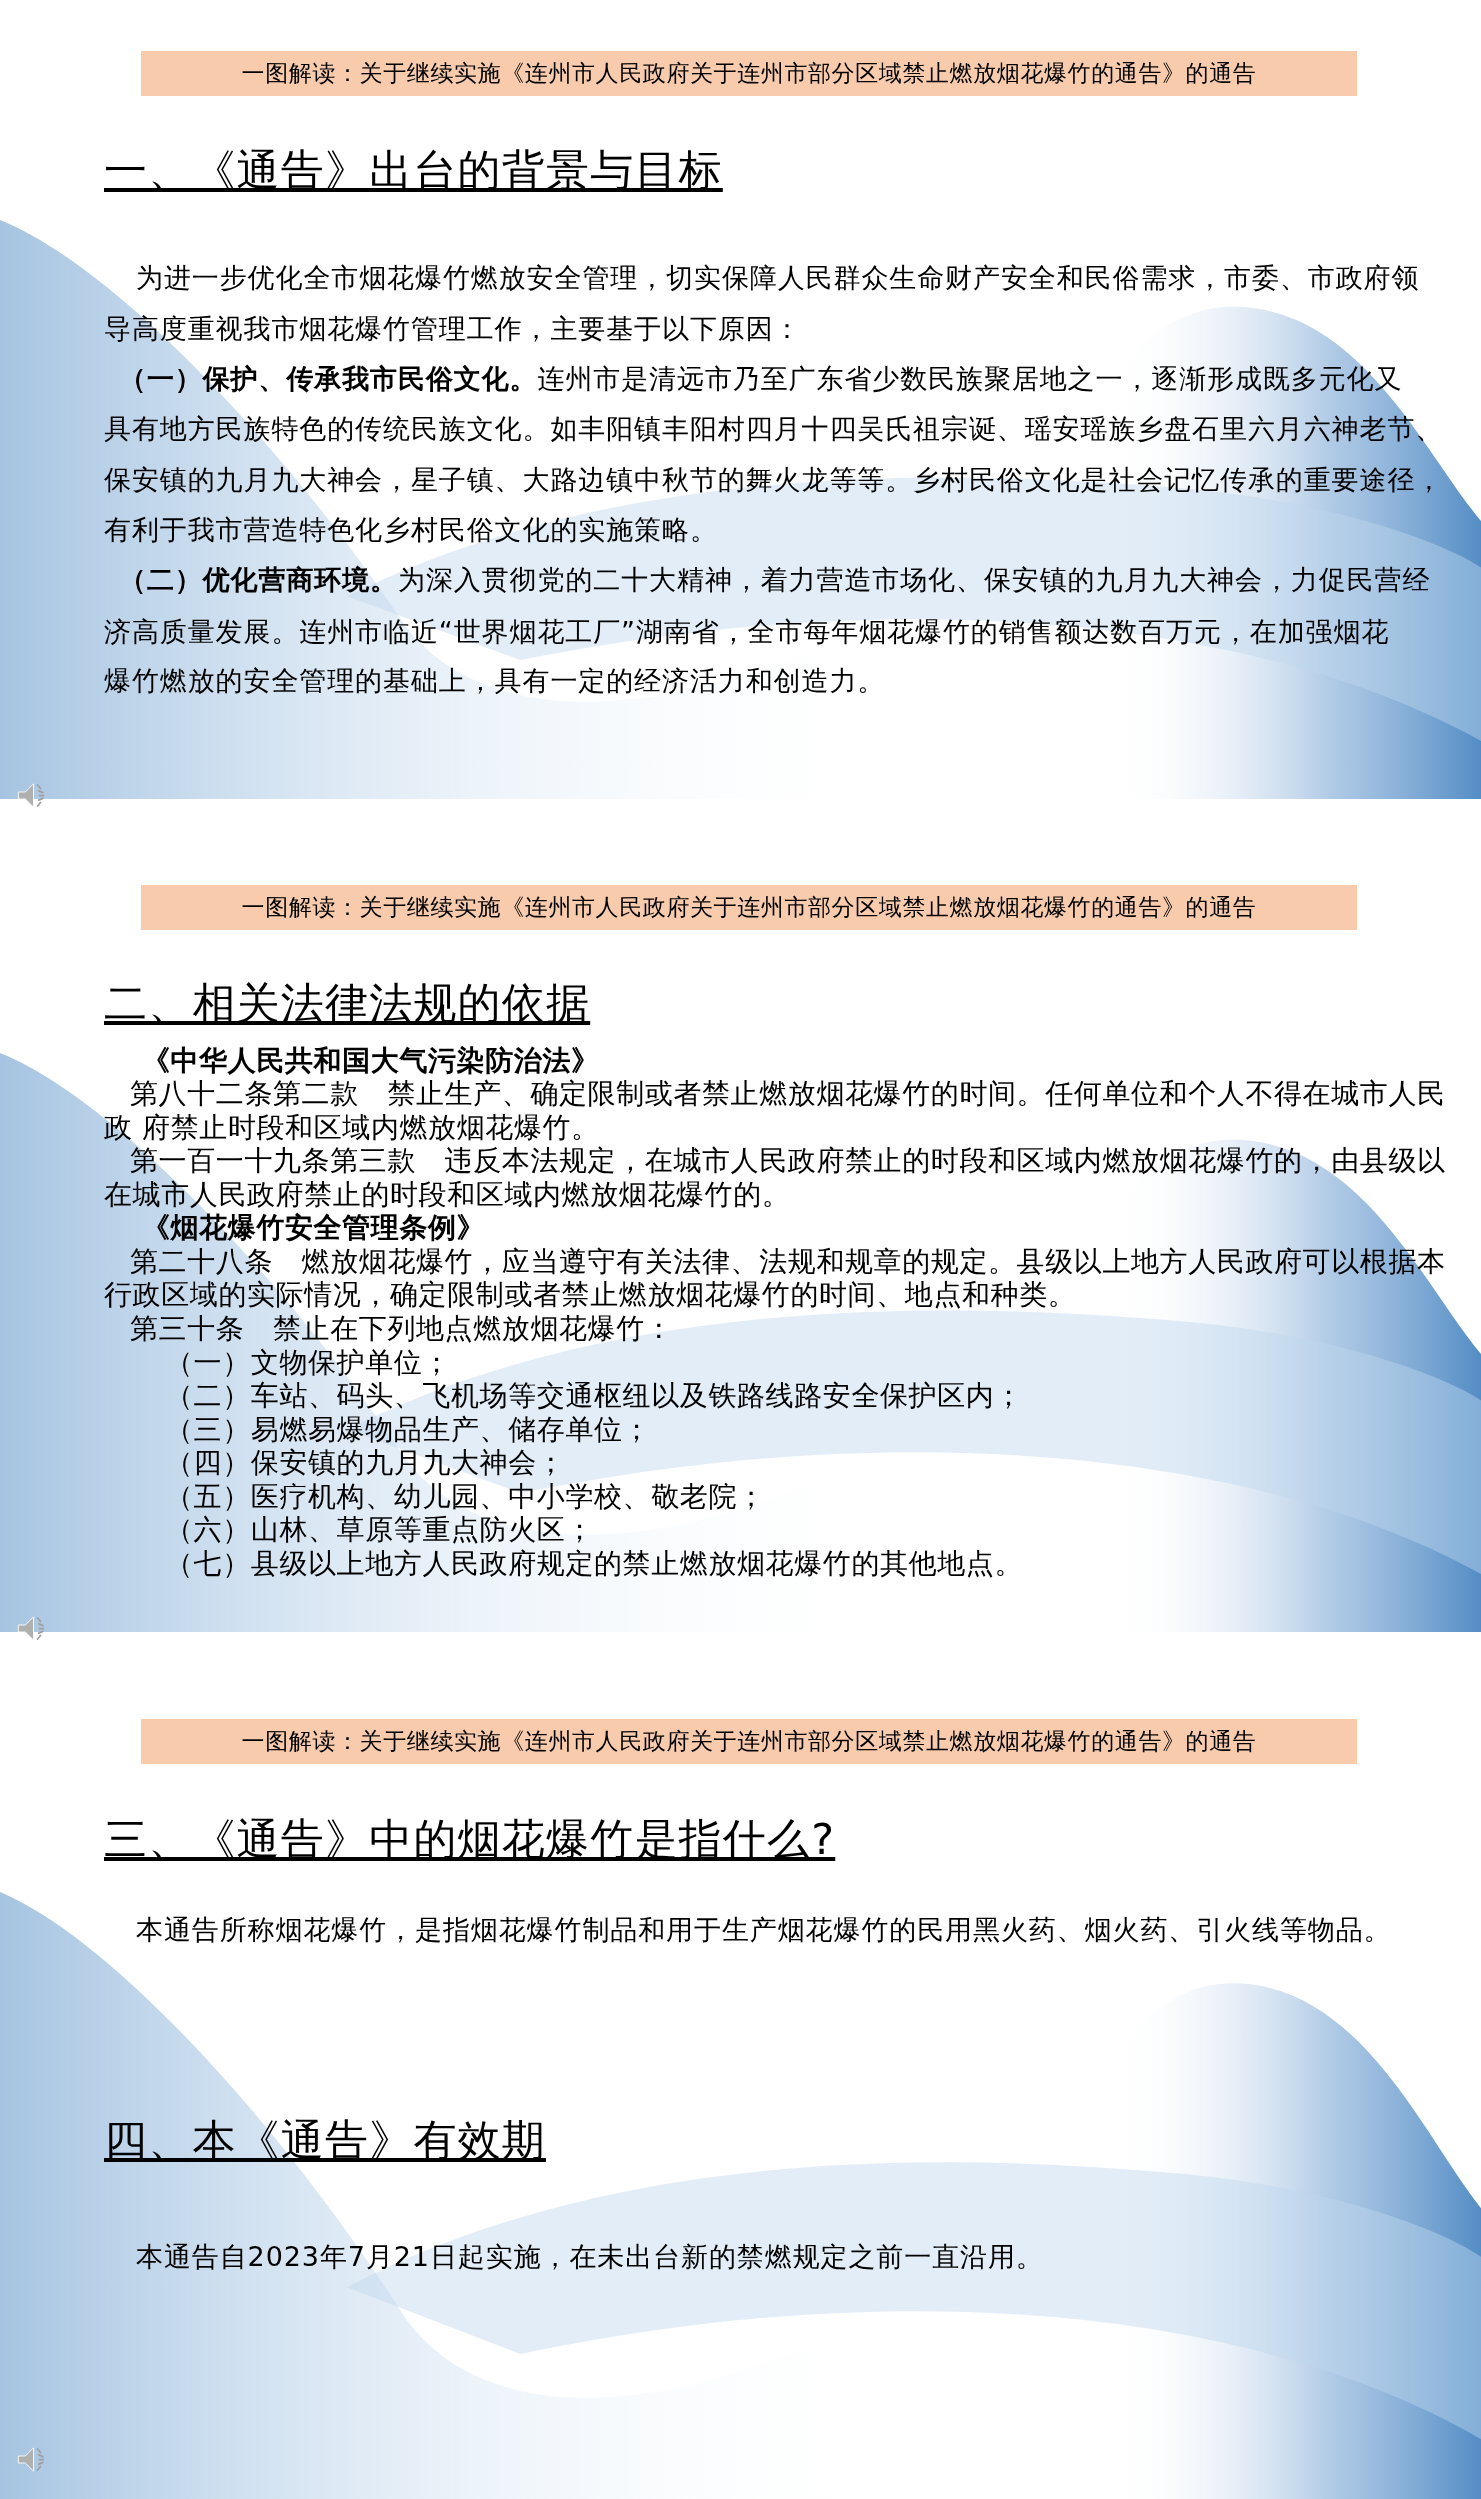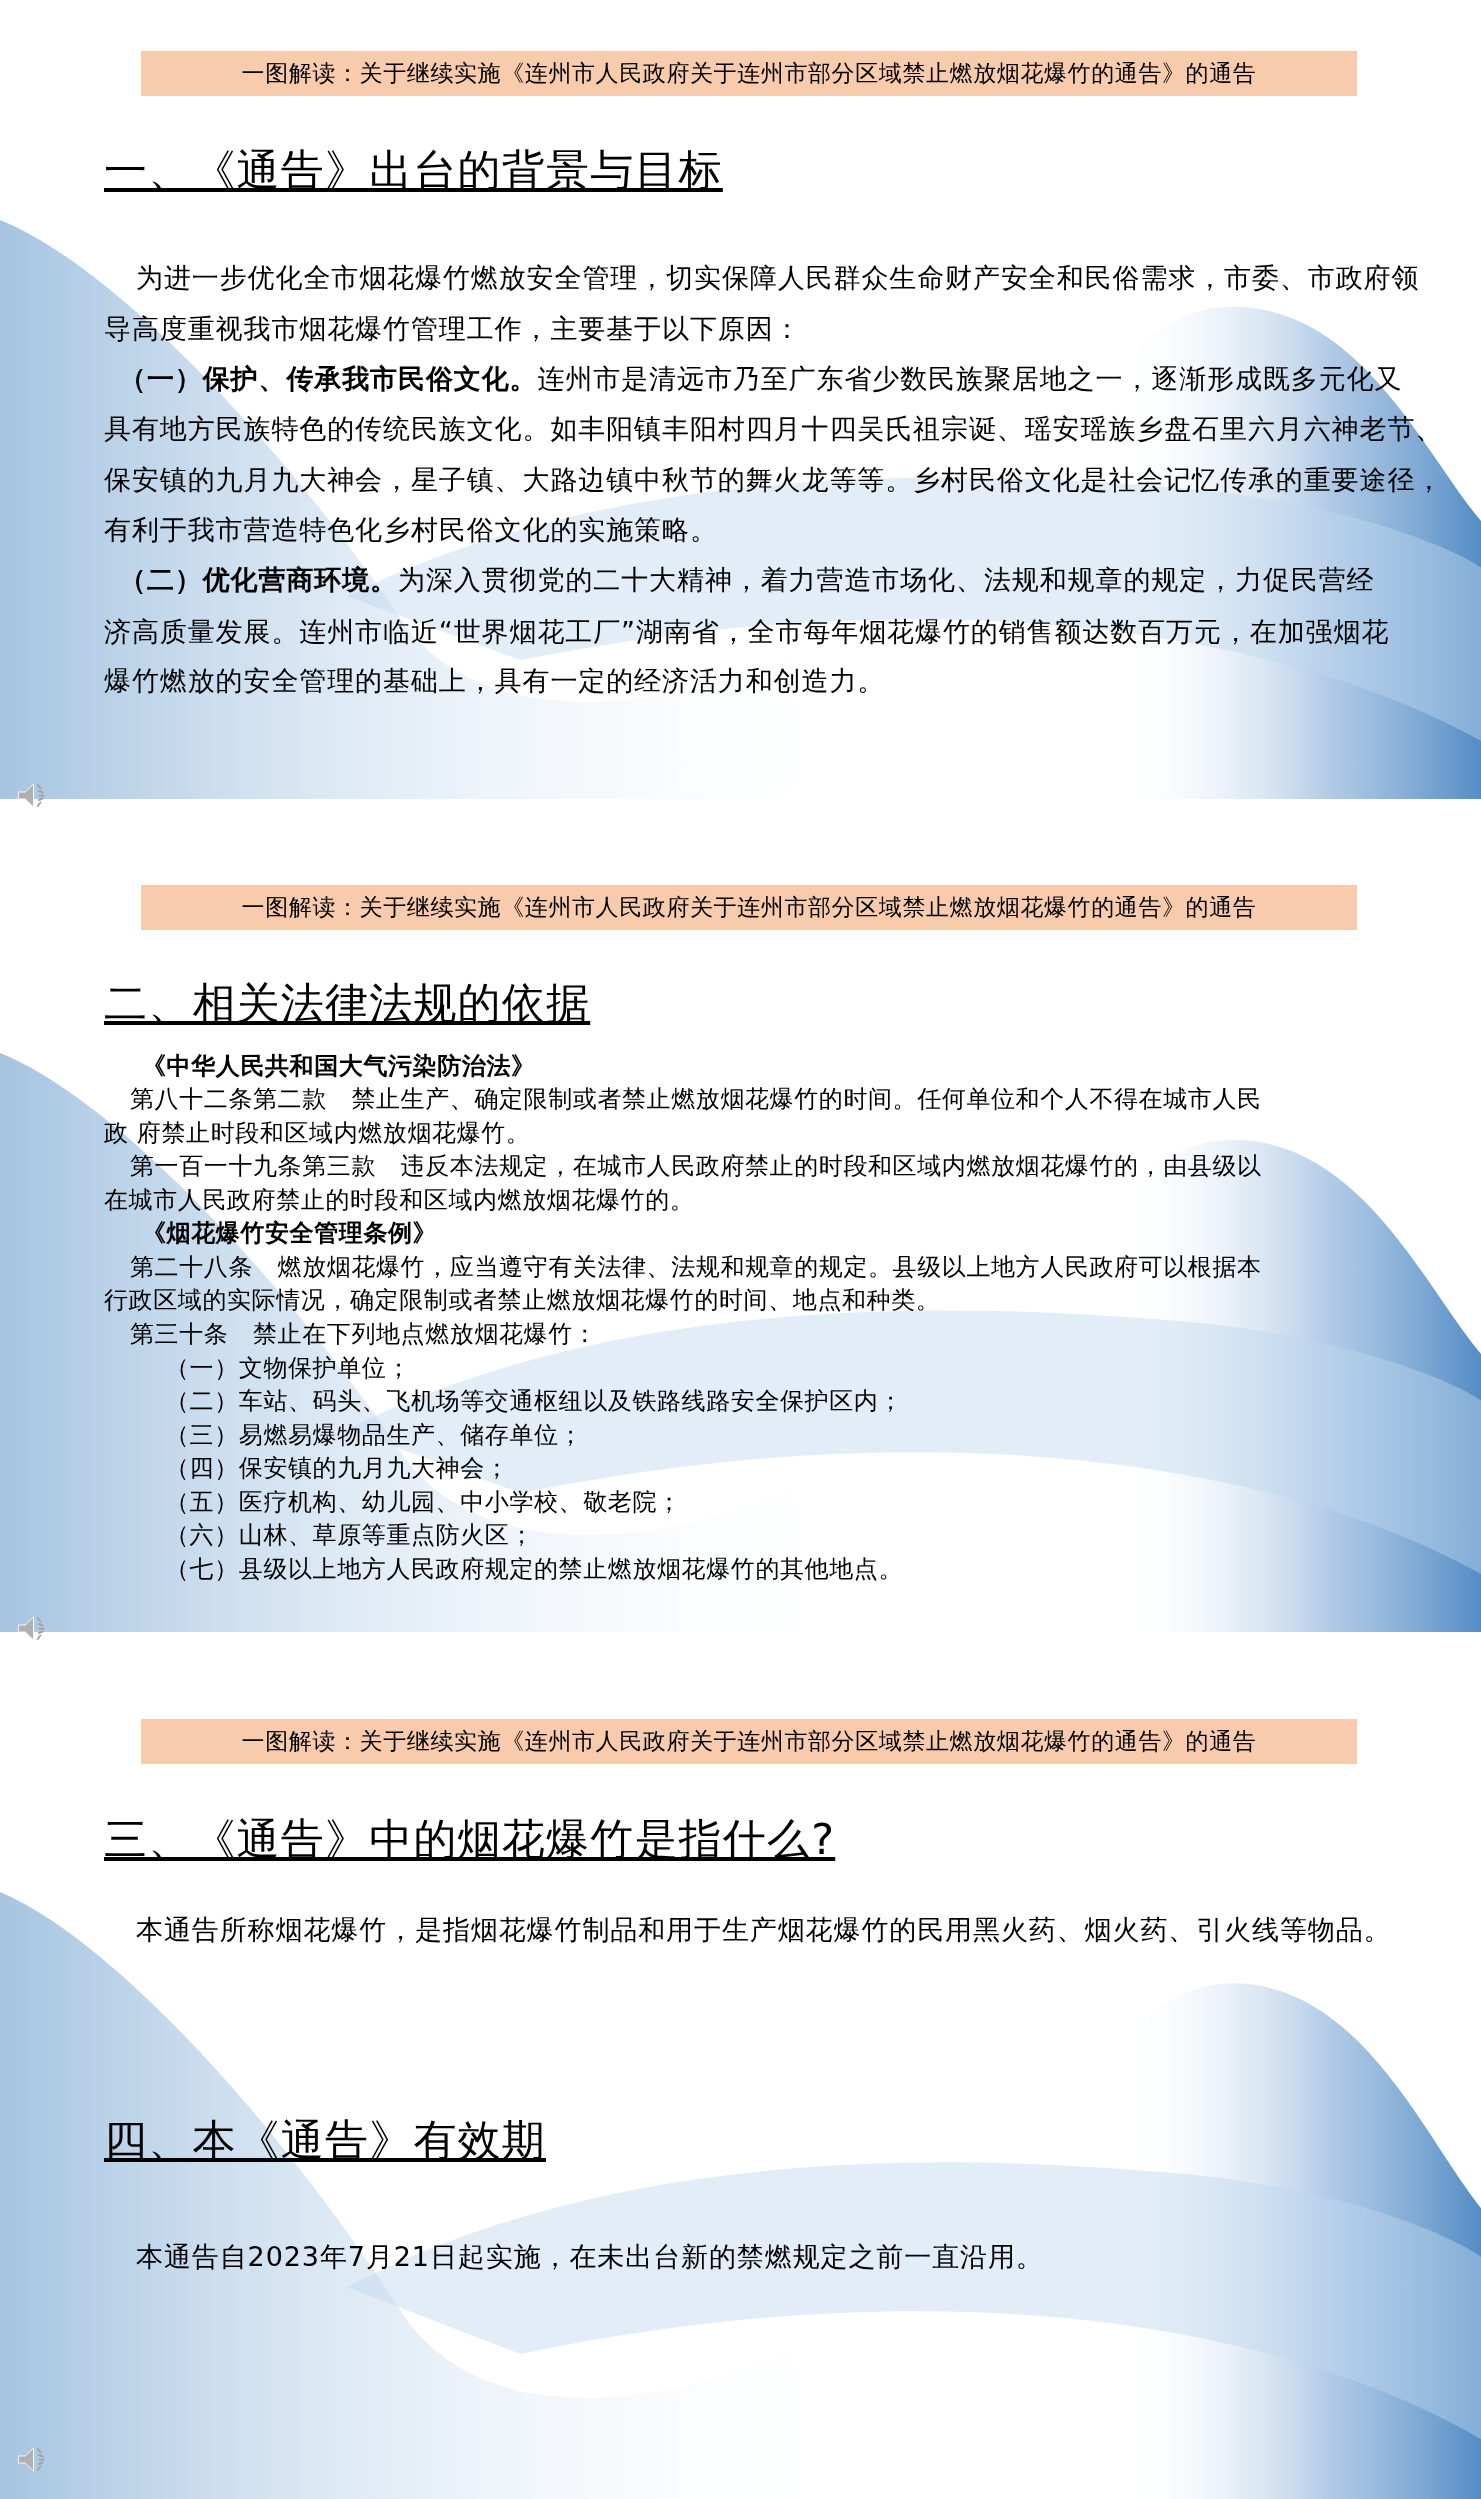--- a/index.html
+++ b/index.html
@@ -3,21 +3,21 @@
 <meta charset="utf-8">
 <style>
   html, body { margin:0; padding:0; }
   body { width:1481px; height:2500px; position:relative; overflow:hidden; background:#ffffff;
          font-family:"DejaVu Sans","Liberation Sans",sans-serif; color:#000; }
   .wave { position:absolute; left:0; width:1481px; pointer-events:none; }
   .banner { position:absolute; left:141px; width:1216px; height:45px; background:#F8CBAD;
             display:flex; align-items:center; justify-content:center; font-size:23px; white-space:nowrap; letter-spacing:0.6px; }
   .h1 { position:absolute; left:104px; font-size:43px; white-space:nowrap; letter-spacing:1.2px;text-decoration:underline; }
   .p { position:absolute; left:104px; width:1319px; font-size:27px; white-space:nowrap; letter-spacing:0.9px; }
-  .law { position:absolute; left:104px; font-size:24px; white-space:nowrap; letter-spacing:0.6px;margin-top:8px; }
+  .law { position:absolute; left:104px; font-size:28px; white-space:nowrap; letter-spacing:0.6px; }
   .b { font-weight:bold;text-align:right; }
   .speaker { position:absolute; left:16px; width:35px; height:35px; }
 </style>
 </head>
 <body>
 
 <svg class="wave" style="top:220px;height:579px" viewBox="0 0 2560 1000" preserveAspectRatio="none">
   <defs>
     <linearGradient id="g1" x1="0" y1="0" x2="1" y2="0">
       <stop offset="0" stop-color="#4A87C2" stop-opacity="0.9"></stop>
@@ -50,21 +50,21 @@
     <span>一图解读：关于继续实施《连州市人民政府关于连州市部分区域禁止燃放烟花爆竹的通告》的通告</span>
   </div>
 <div class="h1" style="top:142px">一、《通告》出台的背景与目标</div>
 
 <div class="p" style="top:260px;left:136px">为进一步优化全市烟花爆竹燃放安全管理，切实保障人民群众生命财产安全和民俗需求，市委、市政府领</div>
 <div class="p" style="top:311px">导高度重视我市烟花爆竹管理工作，主要基于以下原因：</div>
 <div class="p" style="top:361px;left:119px"><span class="b">（一）保护、传承我市民俗文化。</span><span>连州市是清远市乃至广东省少数民族聚居地之一，逐渐形成既多元化又</span></div>
 <div class="p" style="top:411px">具有地方民族特色的传统民族文化。如丰阳镇丰阳村四月十四吴氏祖宗诞、瑶安瑶族乡盘石里六月六神老节、</div>
 <div class="p" style="top:462px">保安镇的九月九大神会，星子镇、大路边镇中秋节的舞火龙等等。乡村民俗文化是社会记忆传承的重要途径，</div>
 <div class="p" style="top:512px">有利于我市营造特色化乡村民俗文化的实施策略。</div>
-<div class="p" style="top:562px;left:119px"><span class="b">（二）优化营商环境。</span><span>为深入贯彻党的二十大精神，着力营造市场化、法规和规章的规定，力促民营经</span></div>
+<div class="p" style="top:562px;left:119px"><span class="b">（二）优化营商环境。</span><span>为深入贯彻党的二十大精神，着力营造市场化、保安镇的九月九大神会，力促民营经</span></div>
 <div class="p" style="top:614px">济高质量发展。连州市临近“世界烟花工厂”湖南省，全市每年烟花爆竹的销售额达数百万元，在加强烟花</div>
 <div class="p" style="top:663px">爆竹燃放的安全管理的基础上，具有一定的经济活力和创造力。</div>
 
 <svg class="speaker" style="top:778px" viewBox="0 0 60 60">
   <path d="M4,24 L16,24 L30,10 L30,50 L16,36 L4,36 Z" fill="#B0B0B0" stroke="#fff" stroke-width="1.5"></path>
   <path d="M37,12 L42,18 M39,22 L46,25 M40,30 L47,30 M39,38 L46,35 M37,48 L42,42" stroke="#A0A0A0" stroke-width="3" stroke-linecap="round"></path>
 </svg>
 
 <div class="banner" style="top:885px">
     <span>一图解读：关于继续实施《连州市人民政府关于连州市部分区域禁止燃放烟花爆竹的通告》的通告</span>

